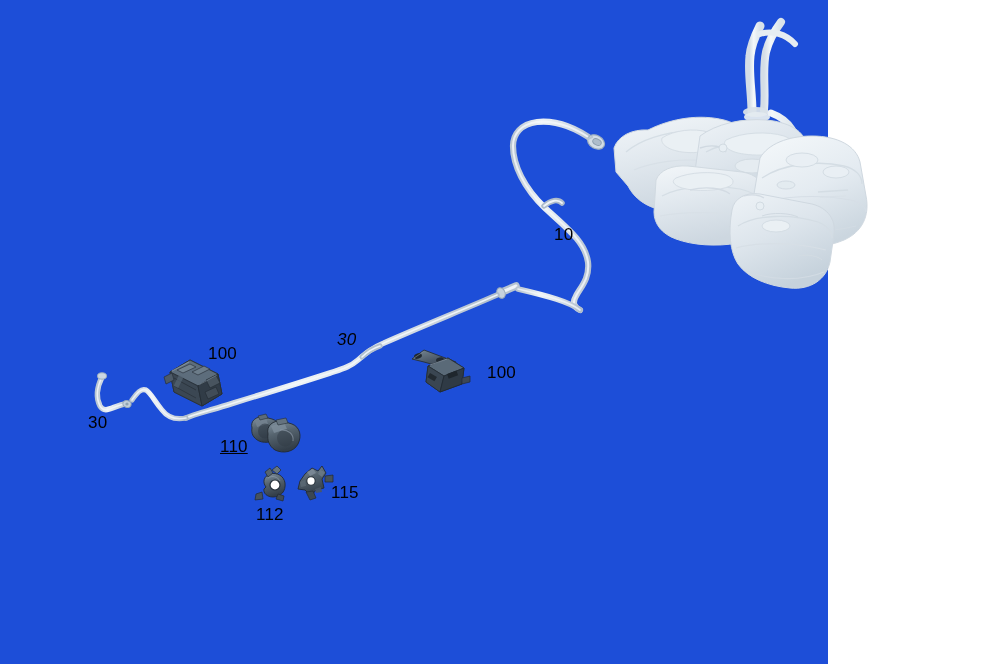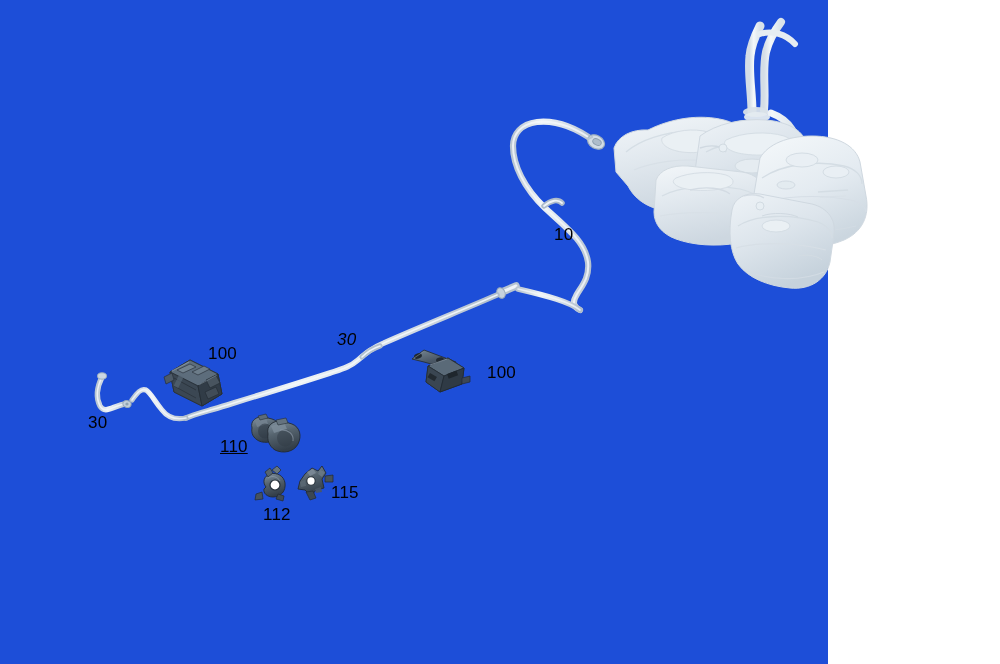--- a/index.html
+++ b/index.html
@@ -329,17 +329,17 @@
       <path d="M306 492 L 310 500 L 316 498 L 313 491 Z" fill="#3c4752" stroke="#222a32" stroke-width="0.7"></path>
     </g>
 
   </svg>
 
   <div class="callout" style="left:554px; top:226px;">10</div>
   <div class="callout" style="left:337px; top:331px;font-style:italic;">30</div>
   <div class="callout" style="left:88px;  top:414px;">30</div>
   <div class="callout" style="left:487px; top:364px;">100</div>
   <div class="callout" style="left:220px; top:438px;text-decoration:underline;">110</div>
-  <div class="callout" style="left:256px; top:506px;margin-left:7px;">112</div>
+  <div class="callout" style="left:256px; top:506px;">112</div>
   <div class="callout" style="left:331px; top:484px;">115</div>
   <div class="callout" style="left:208px; top:345px;">100</div>
 
 </div>
 
 </body></html>

